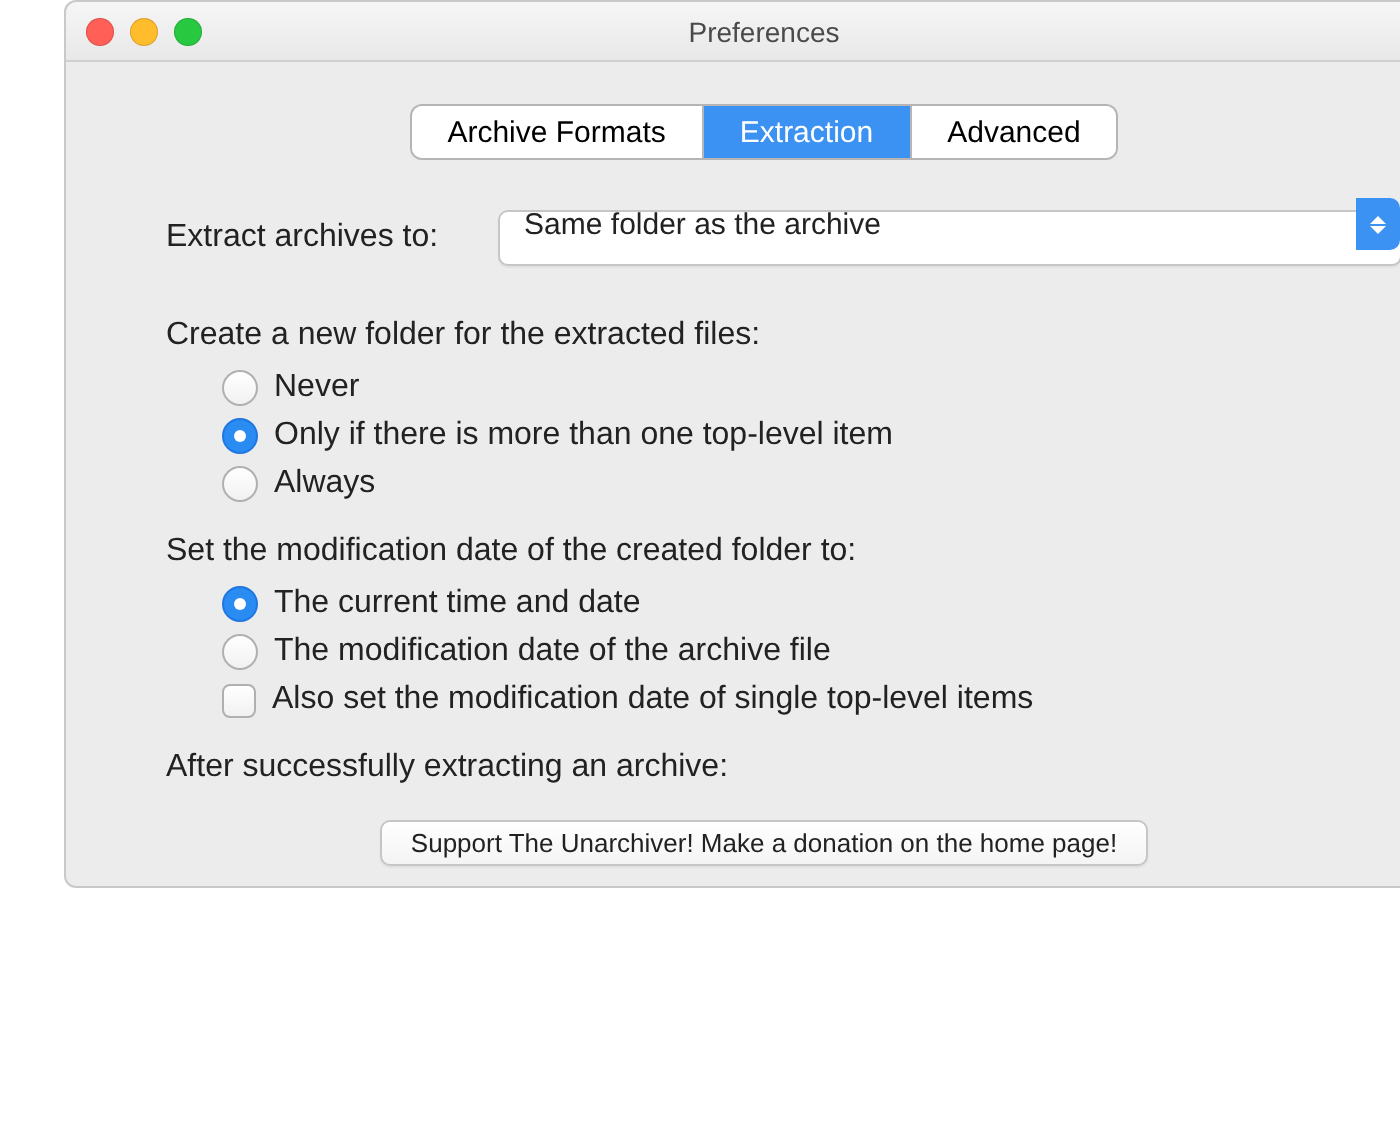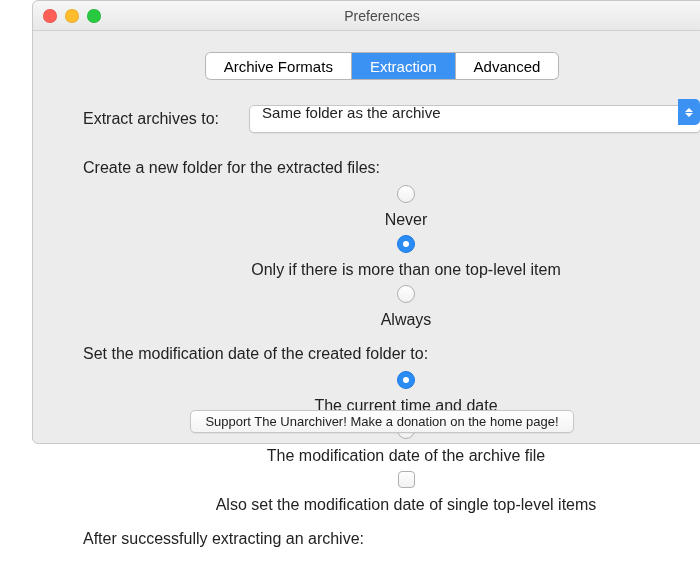--- a/index.html
+++ b/index.html
@@ -139,21 +139,20 @@
     display: flex;
     flex-direction: column;
     gap: 6px;
     margin-bottom: 16px;
   }
   .opt {
     display: flex;
     align-items: center;
     gap: 8px;
     font-size: 16px;
-    flex-direction: column;
   }
 
   
   .radio {
     width: 18px; height: 18px;
     border-radius: 50%;
     border: 1px solid #b0b0b0;
     background: linear-gradient(#ffffff, #f1f1f1);
     position: relative;
     flex-shrink: 0;

